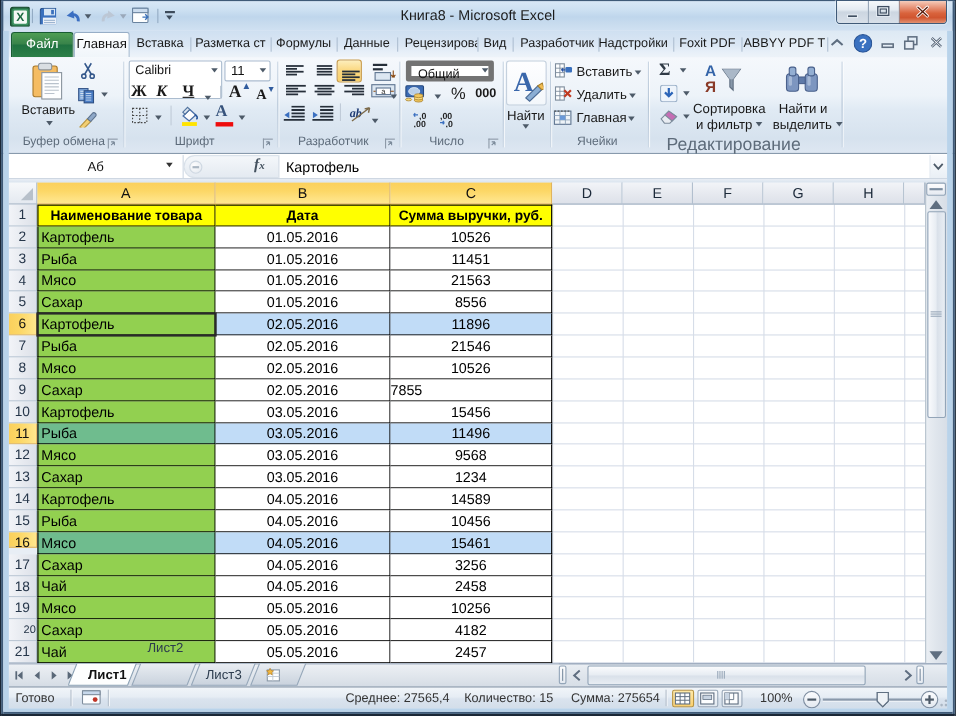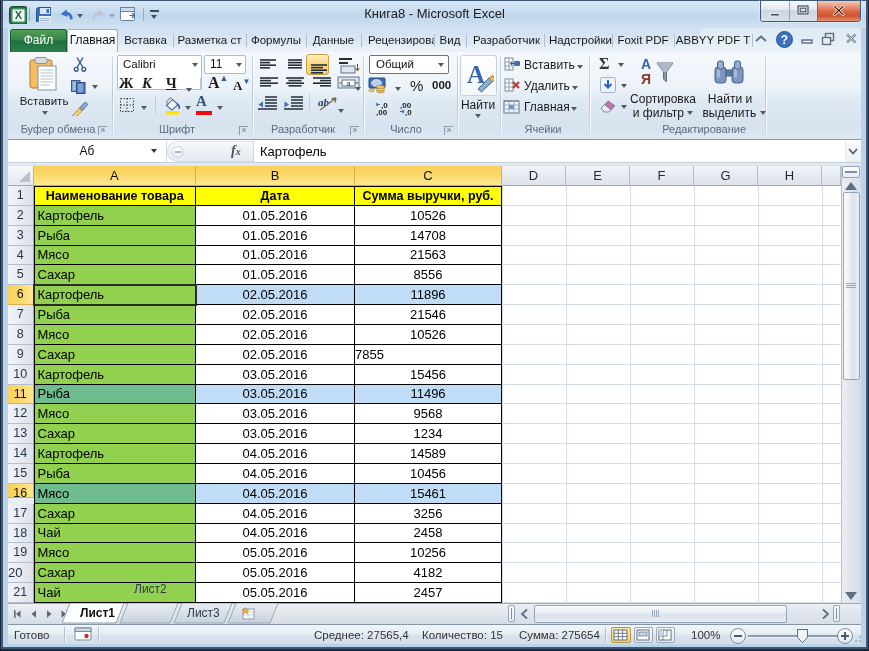--- a/index.html
+++ b/index.html
@@ -68,21 +68,21 @@
 <div class="abs" style="left:246px;top:31px;width:60px;height:20px;line-height:19px;text-align:center;font-size:11.5px;color:#1a1a1a;overflow:hidden;white-space:nowrap;">Формулы</div>
 <div class="abs" style="left:306px;top:34px;width:1px;height:13px;background:#aebfd2;"></div>
 <div class="abs" style="left:306px;top:31px;width:55px;height:20px;line-height:19px;text-align:center;font-size:11.5px;color:#1a1a1a;overflow:hidden;white-space:nowrap;">Данные</div>
 <div class="abs" style="left:361px;top:34px;width:1px;height:13px;background:#aebfd2;"></div>
 <div class="abs" style="left:361px;top:31px;width:73px;height:20px;line-height:19px;text-align:left;padding-left:7px;font-size:11.5px;color:#1a1a1a;overflow:hidden;white-space:nowrap;">Рецензирова</div>
 <div class="abs" style="left:434px;top:34px;width:1px;height:13px;background:#aebfd2;"></div>
 <div class="abs" style="left:434px;top:31px;width:32px;height:20px;line-height:19px;text-align:center;font-size:11.5px;color:#1a1a1a;overflow:hidden;white-space:nowrap;">Вид</div>
 <div class="abs" style="left:466px;top:34px;width:1px;height:13px;background:#aebfd2;"></div>
 <div class="abs" style="left:466px;top:31px;width:78px;height:20px;line-height:19px;text-align:left;padding-left:7px;font-size:11.5px;color:#1a1a1a;overflow:hidden;white-space:nowrap;">Разработчик</div>
 <div class="abs" style="left:544px;top:34px;width:1px;height:13px;background:#aebfd2;"></div>
-<div class="abs" style="left:544px;top:31px;width:68px;height:20px;line-height:19px;text-align:right;font-size:11.5px;color:#1a1a1a;overflow:hidden;white-space:nowrap;">Надстройки</div>
+<div class="abs" style="left:544px;top:31px;width:68px;height:20px;line-height:19px;text-align:left;font-size:11.5px;color:#1a1a1a;overflow:hidden;white-space:nowrap;">Надстройки</div>
 <div class="abs" style="left:612px;top:34px;width:1px;height:13px;background:#aebfd2;"></div>
 <div class="abs" style="left:612px;top:31px;width:62px;height:20px;line-height:19px;text-align:center;font-size:11.5px;color:#1a1a1a;overflow:hidden;white-space:nowrap;">Foxit PDF</div>
 <div class="abs" style="left:674px;top:34px;width:1px;height:13px;background:#aebfd2;"></div>
 <div class="abs" style="left:674px;top:31px;width:78px;height:20px;line-height:19px;text-align:center;font-size:11.5px;color:#1a1a1a;overflow:hidden;white-space:nowrap;">ABBYY PDF T</div>
 <div class="abs" style="left:752px;top:34px;width:1px;height:13px;background:#aebfd2;"></div>
 <svg class="abs" style="left:754px;top:33px" width="14" height="12">
     <path d="M2 8 L7 3.5 L12 8" fill="none" stroke="#5e6e80" stroke-width="1.8"></path>
   </svg>
 <svg class="abs" style="left:776px;top:31px" width="17" height="17">
     <circle cx="8.5" cy="8.5" r="8" fill="#3a71c0"></circle>
@@ -107,21 +107,21 @@
 <div class="abs" style="left:362.5px;top:56px;width:1px;height:78px;background:linear-gradient(180deg,#cbd7e4,#b8c7d8 50%,#ccd8e5);box-shadow:1px 0 0 rgba(255,255,255,0.75);"></div>
 <div class="abs" style="left:456.5px;top:56px;width:1px;height:78px;background:linear-gradient(180deg,#cbd7e4,#b8c7d8 50%,#ccd8e5);box-shadow:1px 0 0 rgba(255,255,255,0.75);"></div>
 <div class="abs" style="left:500px;top:56px;width:1px;height:78px;background:linear-gradient(180deg,#cbd7e4,#b8c7d8 50%,#ccd8e5);box-shadow:1px 0 0 rgba(255,255,255,0.75);"></div>
 <div class="abs" style="left:589px;top:56px;width:1px;height:78px;background:linear-gradient(180deg,#cbd7e4,#b8c7d8 50%,#ccd8e5);box-shadow:1px 0 0 rgba(255,255,255,0.75);"></div>
 <div class="abs" style="left:764.5px;top:56px;width:1px;height:78px;background:linear-gradient(180deg,#cbd7e4,#b8c7d8 50%,#ccd8e5);box-shadow:1px 0 0 rgba(255,255,255,0.75);"></div>
 <div class="abs" style="left:-12px;top:123px;width:140px;text-align:center;font-size:11px;color:#5d6b7a;">Буфер обмена</div>
 <div class="abs" style="left:107px;top:123px;width:140px;text-align:center;font-size:11px;color:#5d6b7a;">Шрифт</div>
 <div class="abs" style="left:233px;top:123px;width:140px;text-align:center;font-size:11px;color:#5d6b7a;">Разработчик</div>
 <div class="abs" style="left:336px;top:123px;width:140px;text-align:center;font-size:11px;color:#5d6b7a;">Число</div>
 <div class="abs" style="left:473px;top:123px;width:140px;text-align:center;font-size:11px;color:#5d6b7a;">Ячейки</div>
-<div class="abs" style="left:606px;top:123px;width:140px;text-align:right;font-size:11px;color:#5d6b7a;">Редактирование</div>
+<div class="abs" style="left:606px;top:123px;width:140px;text-align:left;font-size:16px;color:#5d6b7a;">Редактирование</div>
 <div class="abs" style="left:98px;top:126px;width:9px;height:9px;border-left:1px solid #8e9aa8;border-top:1px solid #8e9aa8;"></div>
 <svg class="abs" style="left:100px;top:128px" width="7" height="7">
     <path d="M1 1 h3 m0 0 v3 M1 4 l3 -3" stroke="#7c8b9b" stroke-width="1" fill="none"></path>
   </svg>
 <div class="abs" style="left:239px;top:126px;width:9px;height:9px;border-left:1px solid #8e9aa8;border-top:1px solid #8e9aa8;"></div>
 <svg class="abs" style="left:241px;top:128px" width="7" height="7">
     <path d="M1 1 h3 m0 0 v3 M1 4 l3 -3" stroke="#7c8b9b" stroke-width="1" fill="none"></path>
   </svg>
 <div class="abs" style="left:350px;top:126px;width:9px;height:9px;border-left:1px solid #8e9aa8;border-top:1px solid #8e9aa8;"></div>
 <svg class="abs" style="left:352px;top:128px" width="7" height="7">
@@ -246,21 +246,21 @@
 <svg class="abs" style="left:283px;top:96px" width="22" height="15">
 <path d="M8 1 h12 M8 4 h12 M8 7 h12 M8 10 h12 M1 13 h19" stroke="#262f3a" stroke-width="1.6"></path>
 <path d="M1.5 5.5 L6 8.5 L1.5 11.5" fill="#3a6fc0" stroke="none"></path>
 </svg>
 <div class="abs" style="left:309px;top:94px;width:1px;height:16px;background:#c0cbd8;"></div>
 <svg class="abs" style="left:317px;top:94px" width="26" height="18">
 <text x="1" y="12" font-size="11" font-style="italic" fill="#1f3b73" font-family="Liberation Serif" font-weight="bold">ab</text>
 <path d="M3 16 L19 4 M19 4 l-4.5 1 M19 4 l-1 4.5" stroke="#7c6a4a" stroke-width="1.3" fill="none"></path>
 </svg>
 <div class="abs" style="left:338px;top:108px;line-height:0"><span class="darr"></span></div>
-<div class="abs" style="left:369px;top:55px;width:80px;height:19px;background:#fff;border:1px solid #737373;border-radius:2px;font-size:11.5px;color:#111;line-height:17px;padding-left:6px;">Общий</div>
+<div class="abs" style="left:369px;top:55px;width:80px;height:19px;background:#fff;border:5px solid #737373;border-radius:2px;font-size:11.5px;color:#111;line-height:17px;padding-left:6px;">Общий</div>
 <div class="abs" style="left:438px;top:62px;line-height:0"><span class="darr"></span></div>
 <svg class="abs" style="left:368px;top:77px" width="22" height="17">
 <rect x="1" y="1" width="16" height="10" rx="1" fill="#3c6cb4" stroke="#24487e"></rect>
 <ellipse cx="8.5" cy="6" rx="5" ry="3.4" fill="#b9cfe8" stroke="#e8f1fa" stroke-width="0.7"></ellipse>
 <ellipse cx="12.5" cy="14" rx="4" ry="1.8" fill="#f0c65c" stroke="#a8802c" stroke-width="0.7"></ellipse>
 <ellipse cx="12.5" cy="12" rx="4" ry="1.8" fill="#f7da7a" stroke="#a8802c" stroke-width="0.7"></ellipse>
 <ellipse cx="12.5" cy="10" rx="4" ry="1.8" fill="#f0c65c" stroke="#a8802c" stroke-width="0.7"></ellipse>
 <ellipse cx="3.5" cy="13.5" rx="2.8" ry="1.2" fill="#f7da7a" stroke="#a8802c" stroke-width="0.7"></ellipse>
 </svg>
 <div class="abs" style="left:395px;top:86px;line-height:0"><span class="darr"></span></div>
@@ -411,21 +411,21 @@
 <div class="abs" style="left:8px;top:364.71px;width:25.5px;height:19.86px;text-align:center;font-size:12.5px;color:#26364a;line-height:19.9px;background:linear-gradient(90deg,#f2f4f8 0%,#e7eaf0 50%,#dde1e9 100%);border-right:1px solid #99a9bc;border-bottom:1px solid #b2bfce;">10</div>
 <div class="abs" style="left:8px;top:384.57px;width:25.5px;height:19.86px;text-align:center;font-size:12.5px;color:#111;line-height:19.9px;background:linear-gradient(90deg,#fbd05c 0%,#fcd766 40%,#fee181 80%,#ffe88f 100%);border-right:1px solid #e8a33d;border-bottom:1px solid #dfae4f;">11</div>
 <div class="abs" style="left:8px;top:404.43px;width:25.5px;height:19.86px;text-align:center;font-size:12.5px;color:#26364a;line-height:19.9px;background:linear-gradient(90deg,#f2f4f8 0%,#e7eaf0 50%,#dde1e9 100%);border-right:1px solid #99a9bc;border-bottom:1px solid #b2bfce;">12</div>
 <div class="abs" style="left:8px;top:424.28px;width:25.5px;height:19.86px;text-align:center;font-size:12.5px;color:#26364a;line-height:19.9px;background:linear-gradient(90deg,#f2f4f8 0%,#e7eaf0 50%,#dde1e9 100%);border-right:1px solid #99a9bc;border-bottom:1px solid #b2bfce;">13</div>
 <div class="abs" style="left:8px;top:444.14px;width:25.5px;height:19.86px;text-align:center;font-size:12.5px;color:#26364a;line-height:19.9px;background:linear-gradient(90deg,#f2f4f8 0%,#e7eaf0 50%,#dde1e9 100%);border-right:1px solid #99a9bc;border-bottom:1px solid #b2bfce;">14</div>
 <div class="abs" style="left:8px;top:464.00px;width:25.5px;height:19.86px;text-align:center;font-size:12.5px;color:#26364a;line-height:19.9px;background:linear-gradient(90deg,#f2f4f8 0%,#e7eaf0 50%,#dde1e9 100%);border-right:1px solid #99a9bc;border-bottom:1px solid #b2bfce;">15</div>
 <div class="abs" style="left:8px;top:483.86px;width:25.5px;height:14px;text-align:center;font-size:12.5px;color:#111;line-height:19.9px;background:linear-gradient(90deg,#fbd05c 0%,#fcd766 40%,#fee181 80%,#ffe88f 100%);border-right:1px solid #e8a33d;border-bottom:1px solid #dfae4f;">16</div>
 <div class="abs" style="left:8px;top:503.71px;width:25.5px;height:19.86px;text-align:center;font-size:12.5px;color:#26364a;line-height:19.9px;background:linear-gradient(90deg,#f2f4f8 0%,#e7eaf0 50%,#dde1e9 100%);border-right:1px solid #99a9bc;border-bottom:1px solid #b2bfce;">17</div>
 <div class="abs" style="left:8px;top:523.57px;width:25.5px;height:19.86px;text-align:center;font-size:12.5px;color:#26364a;line-height:19.9px;background:linear-gradient(90deg,#f2f4f8 0%,#e7eaf0 50%,#dde1e9 100%);border-right:1px solid #99a9bc;border-bottom:1px solid #b2bfce;">18</div>
 <div class="abs" style="left:8px;top:543.43px;width:25.5px;height:19.86px;text-align:center;font-size:12.5px;color:#26364a;line-height:19.9px;background:linear-gradient(90deg,#f2f4f8 0%,#e7eaf0 50%,#dde1e9 100%);border-right:1px solid #99a9bc;border-bottom:1px solid #b2bfce;">19</div>
-<div class="abs" style="left:8px;top:563.28px;width:25.5px;height:19.86px;text-align:left;font-size:13px;color:#26364a;line-height:19.9px;background:linear-gradient(90deg,#f2f4f8 0%,#e7eaf0 50%,#dde1e9 100%);border-right:1px solid #99a9bc;border-bottom:1px solid #b2bfce;">20</div>
+<div class="abs" style="left:8px;top:563.28px;width:25.5px;height:19.86px;text-align:right;font-size:10px;color:#26364a;line-height:19.9px;background:linear-gradient(90deg,#f2f4f8 0%,#e7eaf0 50%,#dde1e9 100%);border-right:1px solid #99a9bc;border-bottom:1px solid #b2bfce;">20</div>
 <div class="abs" style="left:8px;top:583.14px;width:25.5px;height:19.86px;text-align:center;font-size:12.5px;color:#26364a;line-height:19.9px;background:linear-gradient(90deg,#f2f4f8 0%,#e7eaf0 50%,#dde1e9 100%);border-right:1px solid #99a9bc;border-bottom:1px solid #b2bfce;">21</div>
 <div class="abs" style="left:33.5px;top:186.00px;width:162.5px;height:19.86px;background:#ffff00;border-right:1px solid #000;border-bottom:1px solid #000;font-size:13px;color:#000;display:flex;align-items:center;justify-content:center;border-top:1px solid #000;font-weight:bold;font-size:12.5px;border-left:1px solid #000;">
     <span>Наименование товара</span>
   </div>
 <div class="abs" style="left:196.0px;top:186.00px;width:159.0px;height:19.86px;background:#ffff00;border-right:1px solid #000;border-bottom:1px solid #000;font-size:13px;color:#000;display:flex;align-items:center;justify-content:center;border-top:1px solid #000;font-weight:bold;font-size:12.5px;">
     <span>Дата</span>
   </div>
 <div class="abs" style="left:355.0px;top:186.00px;width:147.0px;height:19.86px;background:#ffff00;border-right:1px solid #000;border-bottom:1px solid #000;font-size:13px;color:#000;display:flex;align-items:center;justify-content:center;border-top:1px solid #000;font-weight:bold;font-size:12.5px;">
     <span>Сумма выручки, руб.</span>
   </div>
@@ -438,21 +438,21 @@
 <div class="abs" style="left:355.0px;top:205.86px;width:147.0px;height:19.86px;background:#fff;border-right:1px solid #000;border-bottom:1px solid #000;font-size:13px;color:#000;display:flex;align-items:center;justify-content:center;">
     <span>10526</span>
   </div>
 <div class="abs" style="left:33.5px;top:225.71px;width:162.5px;height:19.86px;background:#92d050;border-right:1px solid #000;border-bottom:1px solid #000;font-size:13px;color:#000;display:flex;align-items:center;padding-left:3px;border-left:1px solid #000;">
     <span>Рыба</span>
   </div>
 <div class="abs" style="left:196.0px;top:225.71px;width:159.0px;height:19.86px;background:#fff;border-right:1px solid #000;border-bottom:1px solid #000;font-size:13px;color:#000;display:flex;align-items:center;justify-content:center;">
     <span>01.05.2016</span>
   </div>
 <div class="abs" style="left:355.0px;top:225.71px;width:147.0px;height:19.86px;background:#fff;border-right:1px solid #000;border-bottom:1px solid #000;font-size:13px;color:#000;display:flex;align-items:center;justify-content:center;">
-    <span>14708</span>
+    <span>11451</span>
   </div>
 <div class="abs" style="left:33.5px;top:245.57px;width:162.5px;height:19.86px;background:#92d050;border-right:1px solid #000;border-bottom:1px solid #000;font-size:13px;color:#000;display:flex;align-items:center;padding-left:3px;border-left:1px solid #000;">
     <span>Мясо</span>
   </div>
 <div class="abs" style="left:196.0px;top:245.57px;width:159.0px;height:19.86px;background:#fff;border-right:1px solid #000;border-bottom:1px solid #000;font-size:13px;color:#000;display:flex;align-items:center;justify-content:center;">
     <span>01.05.2016</span>
   </div>
 <div class="abs" style="left:355.0px;top:245.57px;width:147.0px;height:19.86px;background:#fff;border-right:1px solid #000;border-bottom:1px solid #000;font-size:13px;color:#000;display:flex;align-items:center;justify-content:center;">
     <span>21563</span>
   </div>

